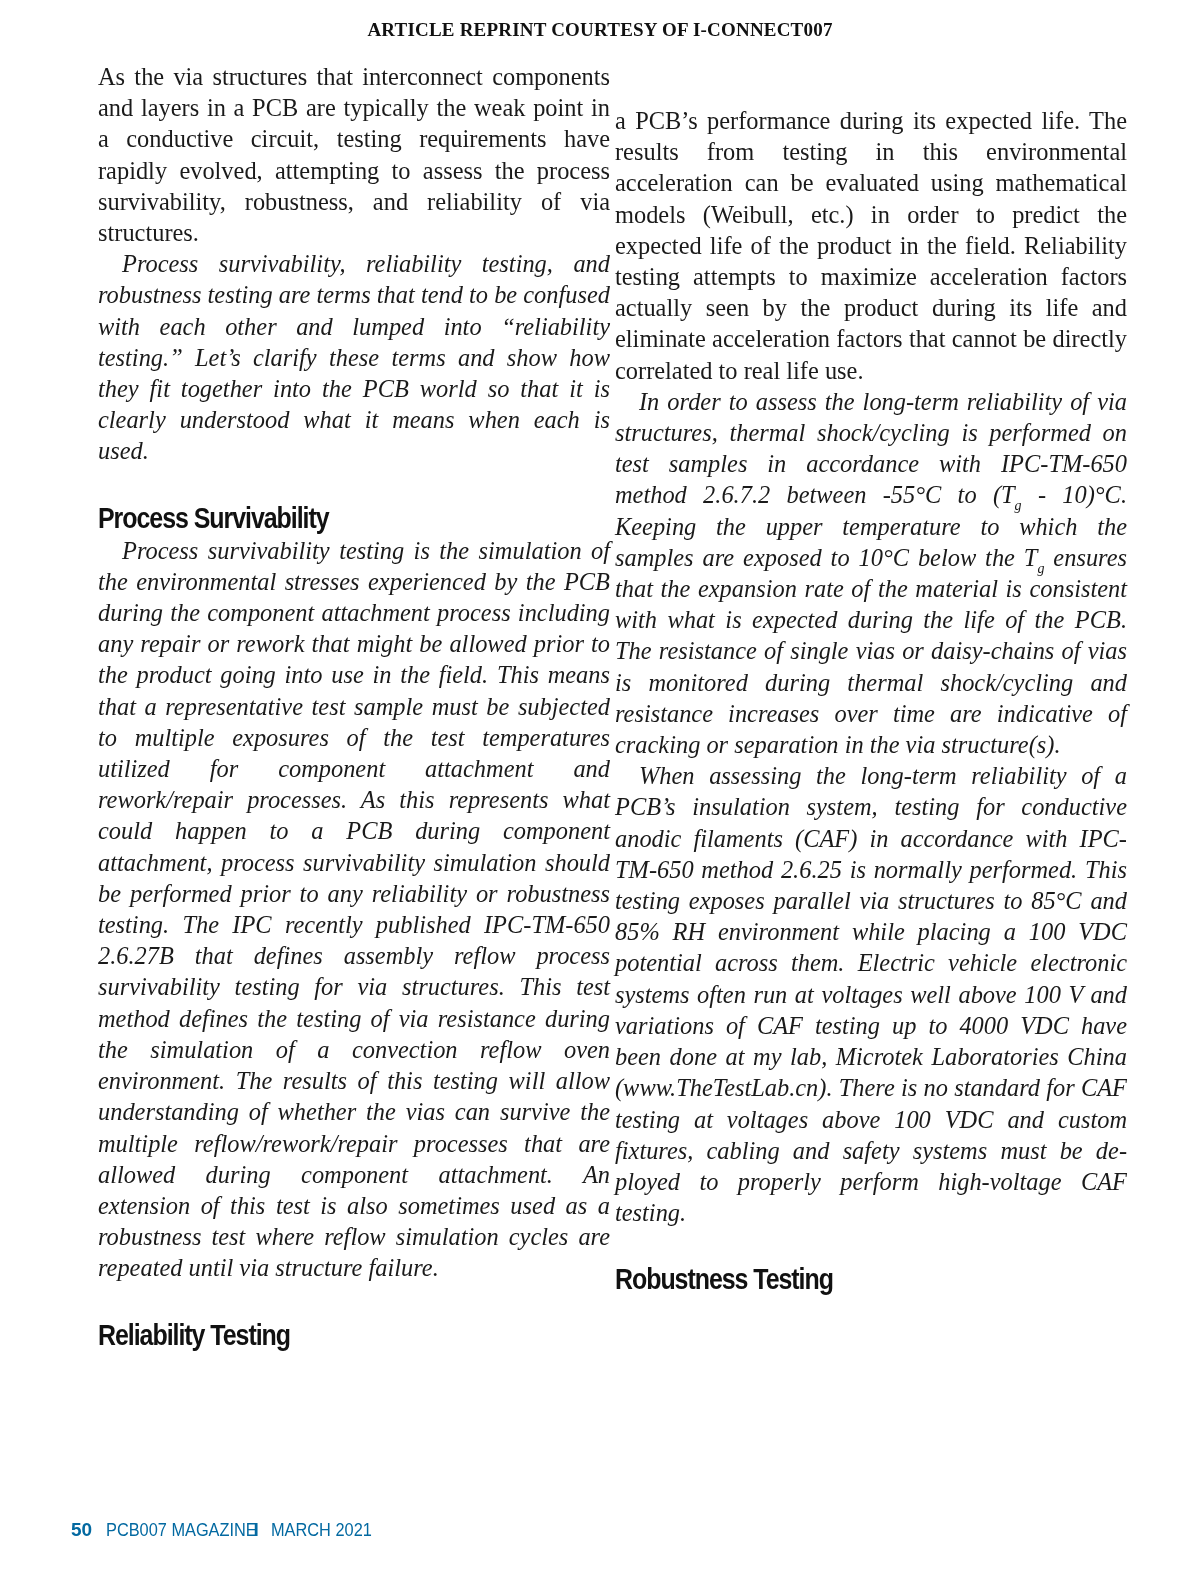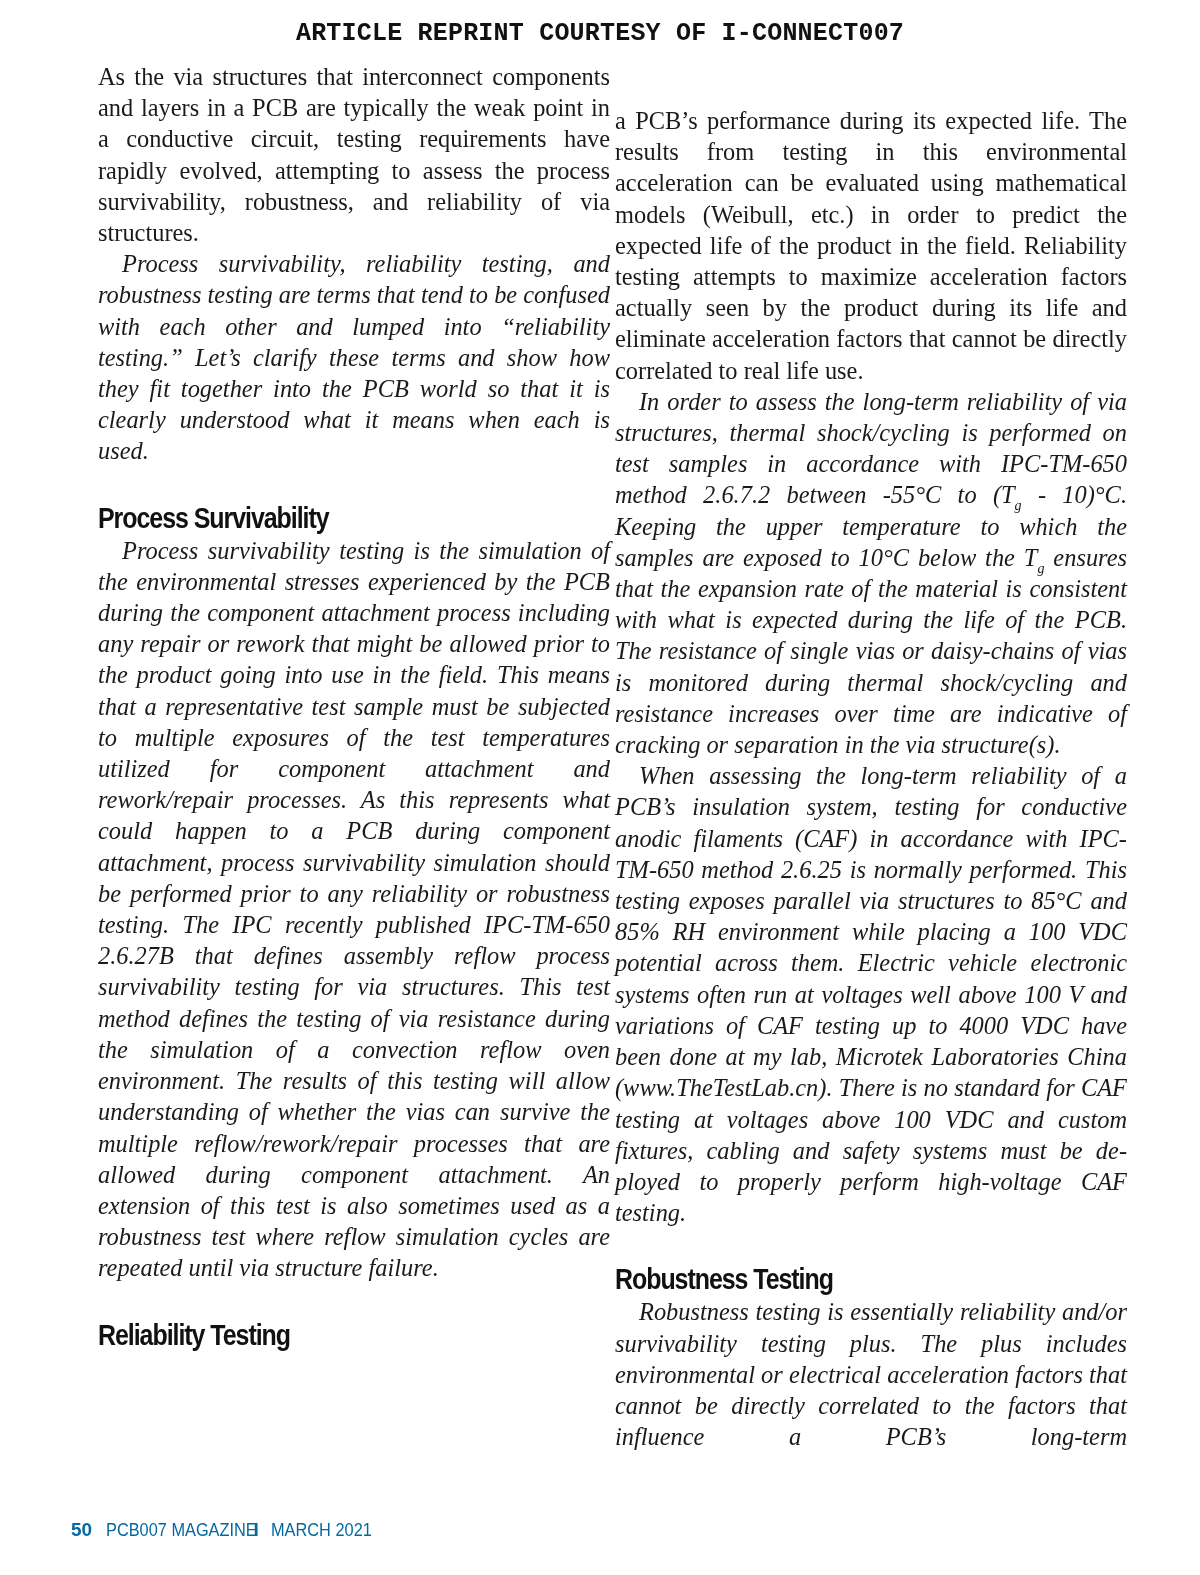--- a/index.html
+++ b/index.html
@@ -1,19 +1,19 @@
 <!DOCTYPE html>
 <html><head>
   <meta charset="utf-8">
   <style>
     html, body { margin: 0; padding: 0; background: #ffffff; }
     body { width: 1200px; height: 1575px; position: relative; overflow: hidden; color: #1a1a1a; }
     .running-head {
       position: absolute; top: 19px; left: 0; width: 1200px; text-align: center;
-      font-family: Liberation Mono, monospace; font-weight: bold; font-size: 25px;
+      font-family: Liberation Serif, serif; font-weight: bold; font-size: 19px;
       letter-spacing: 0.2px; color: #111;
     }
     .col {
       position: absolute; top: 61px; width: 512px;
       font-family: "Liberation Serif", serif; font-size: 24.4px; line-height: 31.2px;
       text-align: justify; hyphens: manual; color: #1a1a1a;
     }
     .col.left { left: 80px; margin-left: 18px; }
     .col.right { left: 615px; margin-top: 44px; }
     .col p { margin: 0; text-indent: 0; }
@@ -49,21 +49,20 @@
   <div class="gap-before-head"></div>
   <h2>Reliability Testing</h2>
 </div>
 
 <div class="col right">
   <p>a PCB’s performance during its expected life. The results from testing in this environmental acceleration can be evaluated using mathemat­ical models (Weibull, etc.) in order to predict the expected life of the product in the field. Re­liability testing attempts to maximize accelera­tion factors actually seen by the product dur­ing its life and eliminate acceleration factors that cannot be directly correlated to real life use.</p>
   <p class="indent"><span>In order to assess the long-term reliability of via structures, thermal shock/cycling is per­formed on test samples in accordance with IPC-TM-650 method 2.6.7.2 between -55°C to (T</span><sub class="tg">g</sub><span> - 10)°C. Keeping the upper temperature to which the samples are exposed to 10°C be­low the T</span><sub class="tg">g</sub><span> ensures that the expansion rate of the material is consistent with what is expect­ed during the life of the PCB. The resistance of single vias or daisy-chains of vias is monitored during thermal shock/cycling and resistance increases over time are indicative of cracking or separation in the via structure(s).</span></p>
   <p class="indent">When assessing the long-term reliability of a PCB’s insulation system, testing for con­ductive anodic filaments (CAF) in accordance with IPC-TM-650 method 2.6.25 is normal­ly performed. This testing exposes parallel via structures to 85°C and 85% RH environment while placing a 100 VDC potential across them. Electric vehicle electronic systems often run at voltages well above 100 V and variations of CAF testing up to 4000 VDC have been done at my lab, Microtek Laboratories China (www.TheTestLab.cn). There is no standard for CAF testing at voltages above 100 VDC and custom fixtures, cabling and safety systems must be de­ployed to properly perform high-voltage CAF testing.</p>
   <div class="gap-before-head"></div>
   <h2>Robustness Testing</h2>
-  <p class="indent" style="text-align-last: justify;">Robustness testing is essentially reliability and/or survivability testing plus. The plus in­cludes environmental or electrical acceleration factors that cannot be directly correlated to the factors that influence a PCB’s long-term</p>
 </div>
 
 <div class="folio">
   <span class="pg">50</span>
   <span class="mag">PCB007 MAGAZINE</span>
   <span class="sep">I</span>
   <span class="date">MARCH 2021</span>
 </div>
 
 </body></html>

